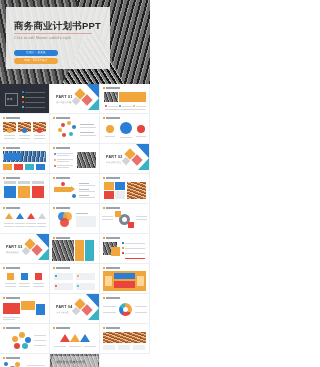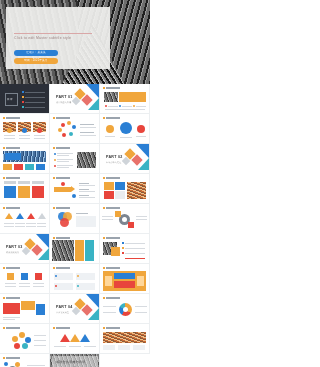--- a/index.html
+++ b/index.html
@@ -95,20 +95,21 @@
   .thx { position:absolute; font-size:3px; color:#4a4a4a; letter-spacing:.3px; }
 </style>
 </head>
 <body>
 
 <div class="hero">
   <div class="hero-bg"></div>
   <div class="hero-bg2"></div>
   <div class="hero-bg3"></div>
   <div class="hero-card"></div>
+  <div class="hero-title">商务商业计划书PPT</div>
   <div class="hero-rule"></div>
   <div class="hero-sub">Click to edit Master subtitle style</div>
   <div class="hero-btn b1">汇报人：某某某</div>
   <div class="hero-btn b2">时间：2021年某月</div>
 </div>
 
 <div class="grid">
 
   <div class="thumb dark">
     <div class="sq" style="left:5px;top:9px;width:13px;height:13px;border:.8px solid #7a828d;"></div>

